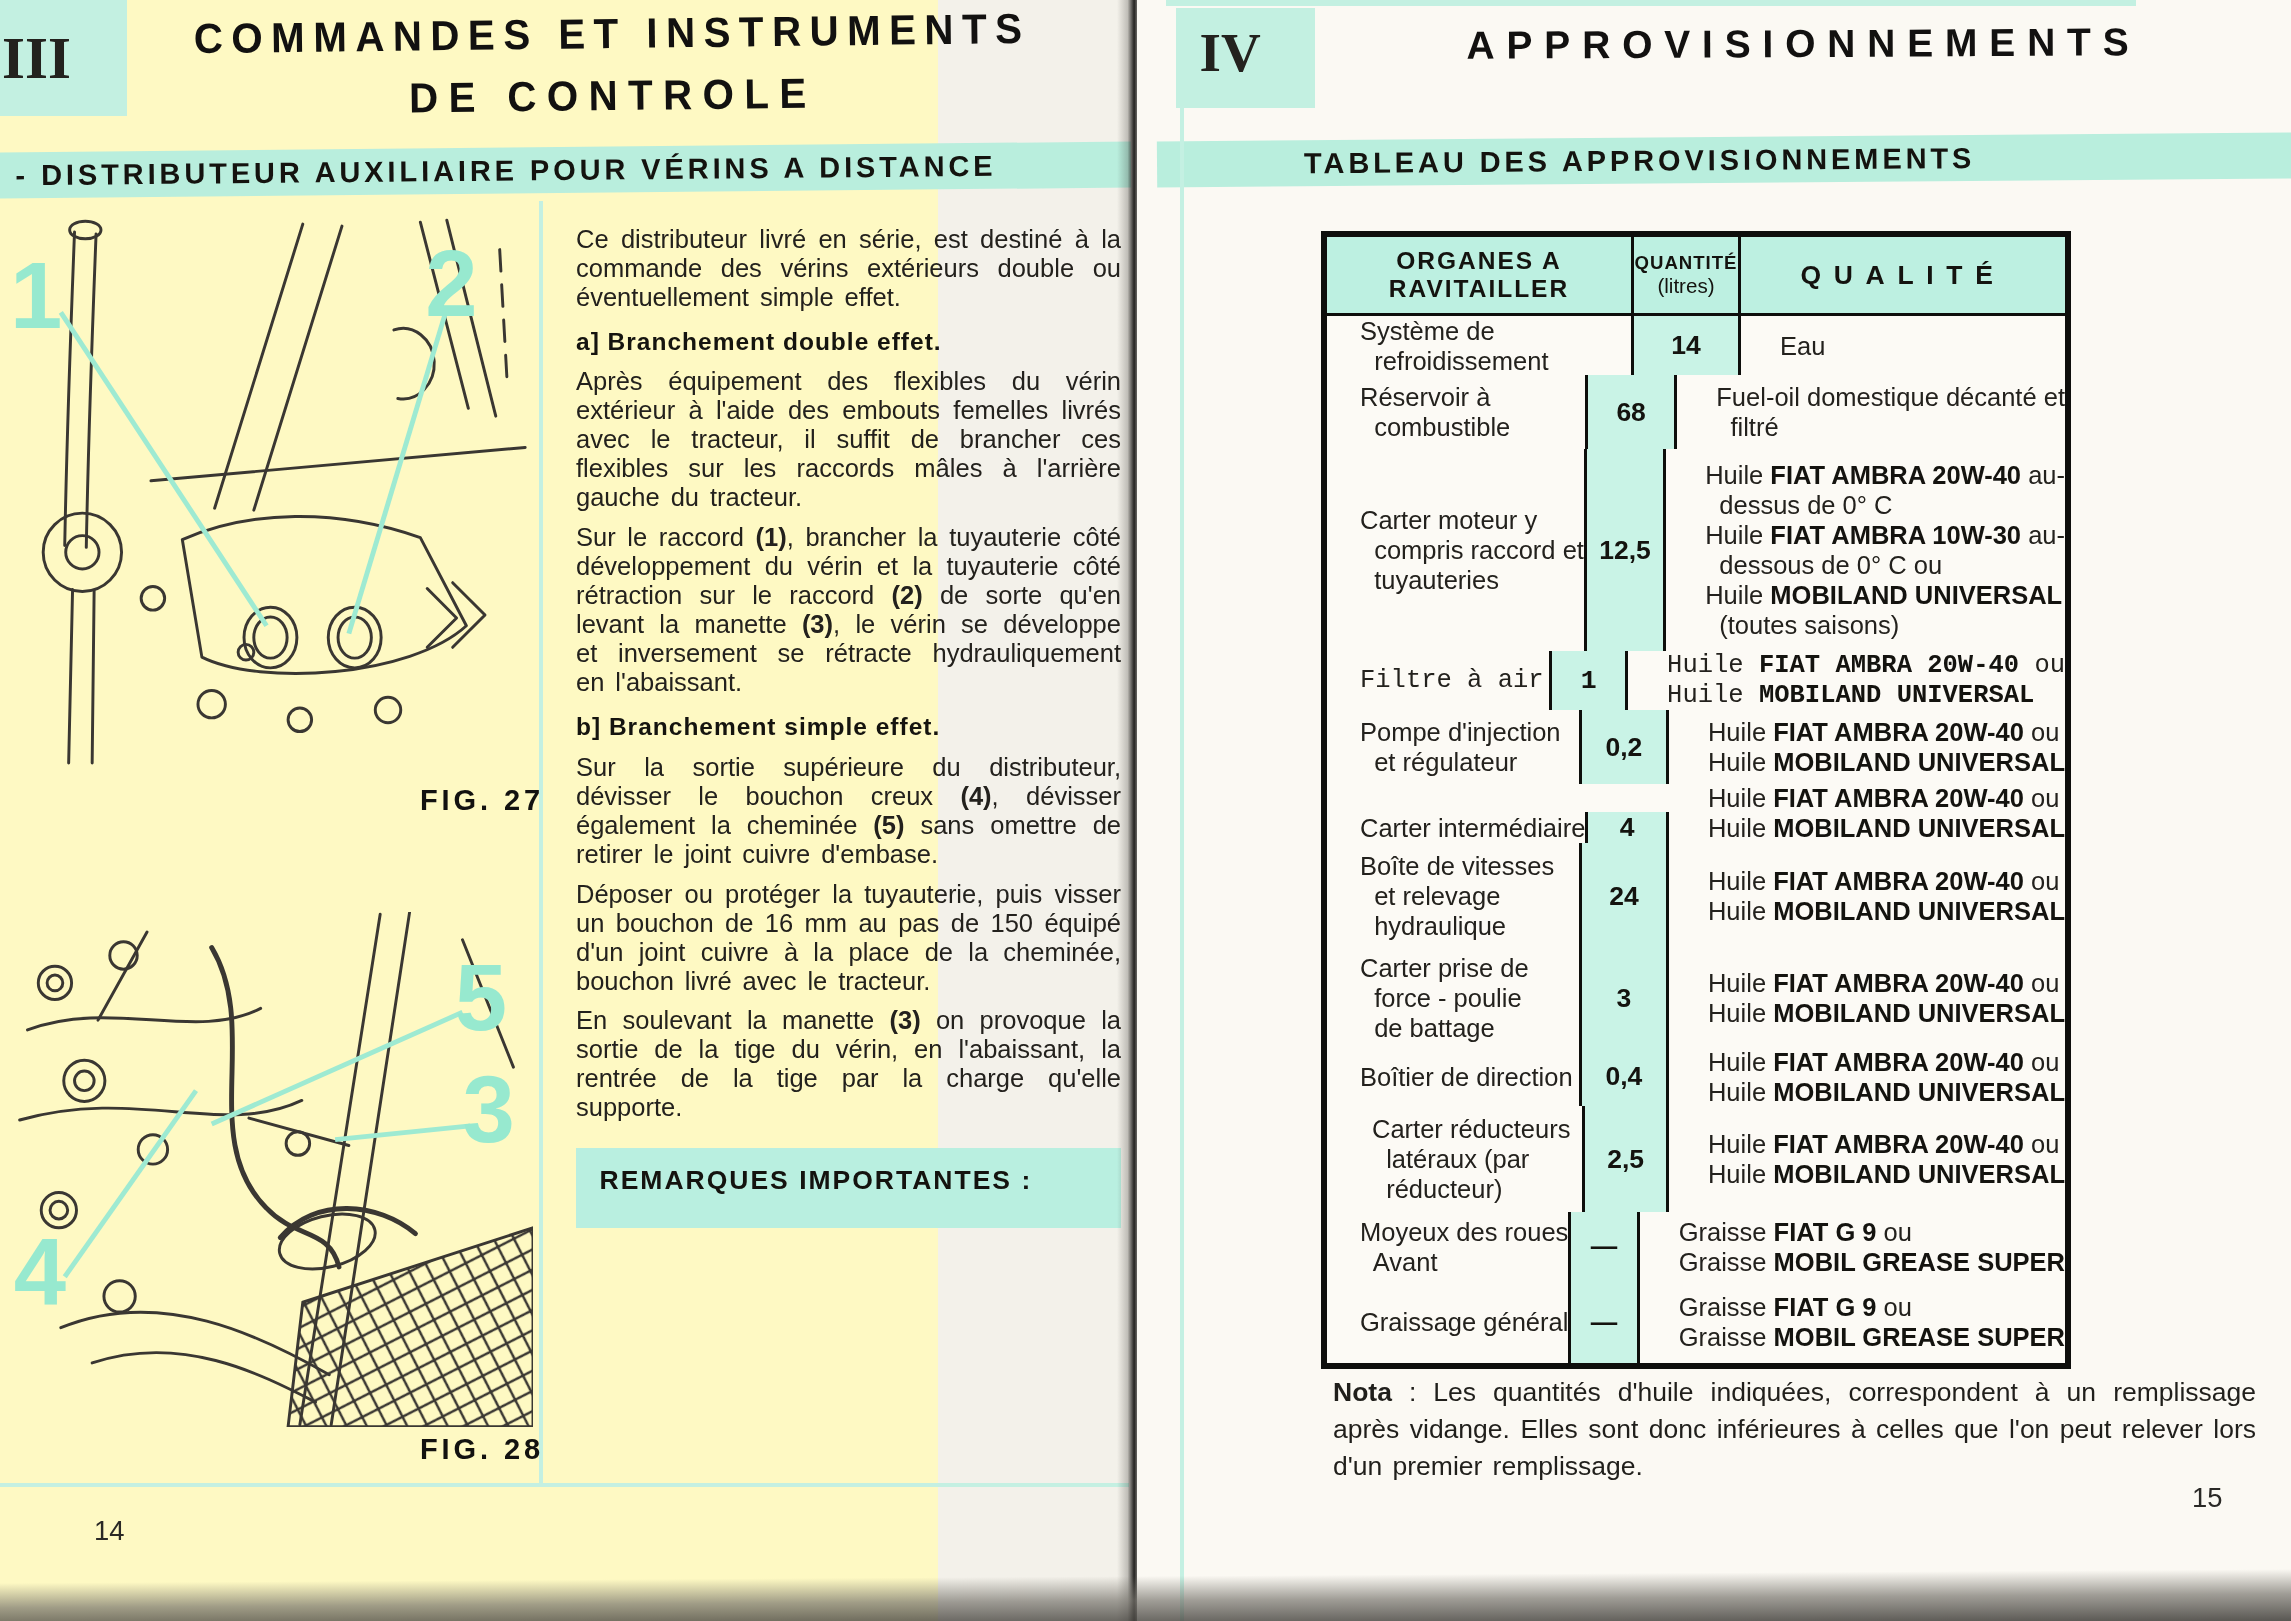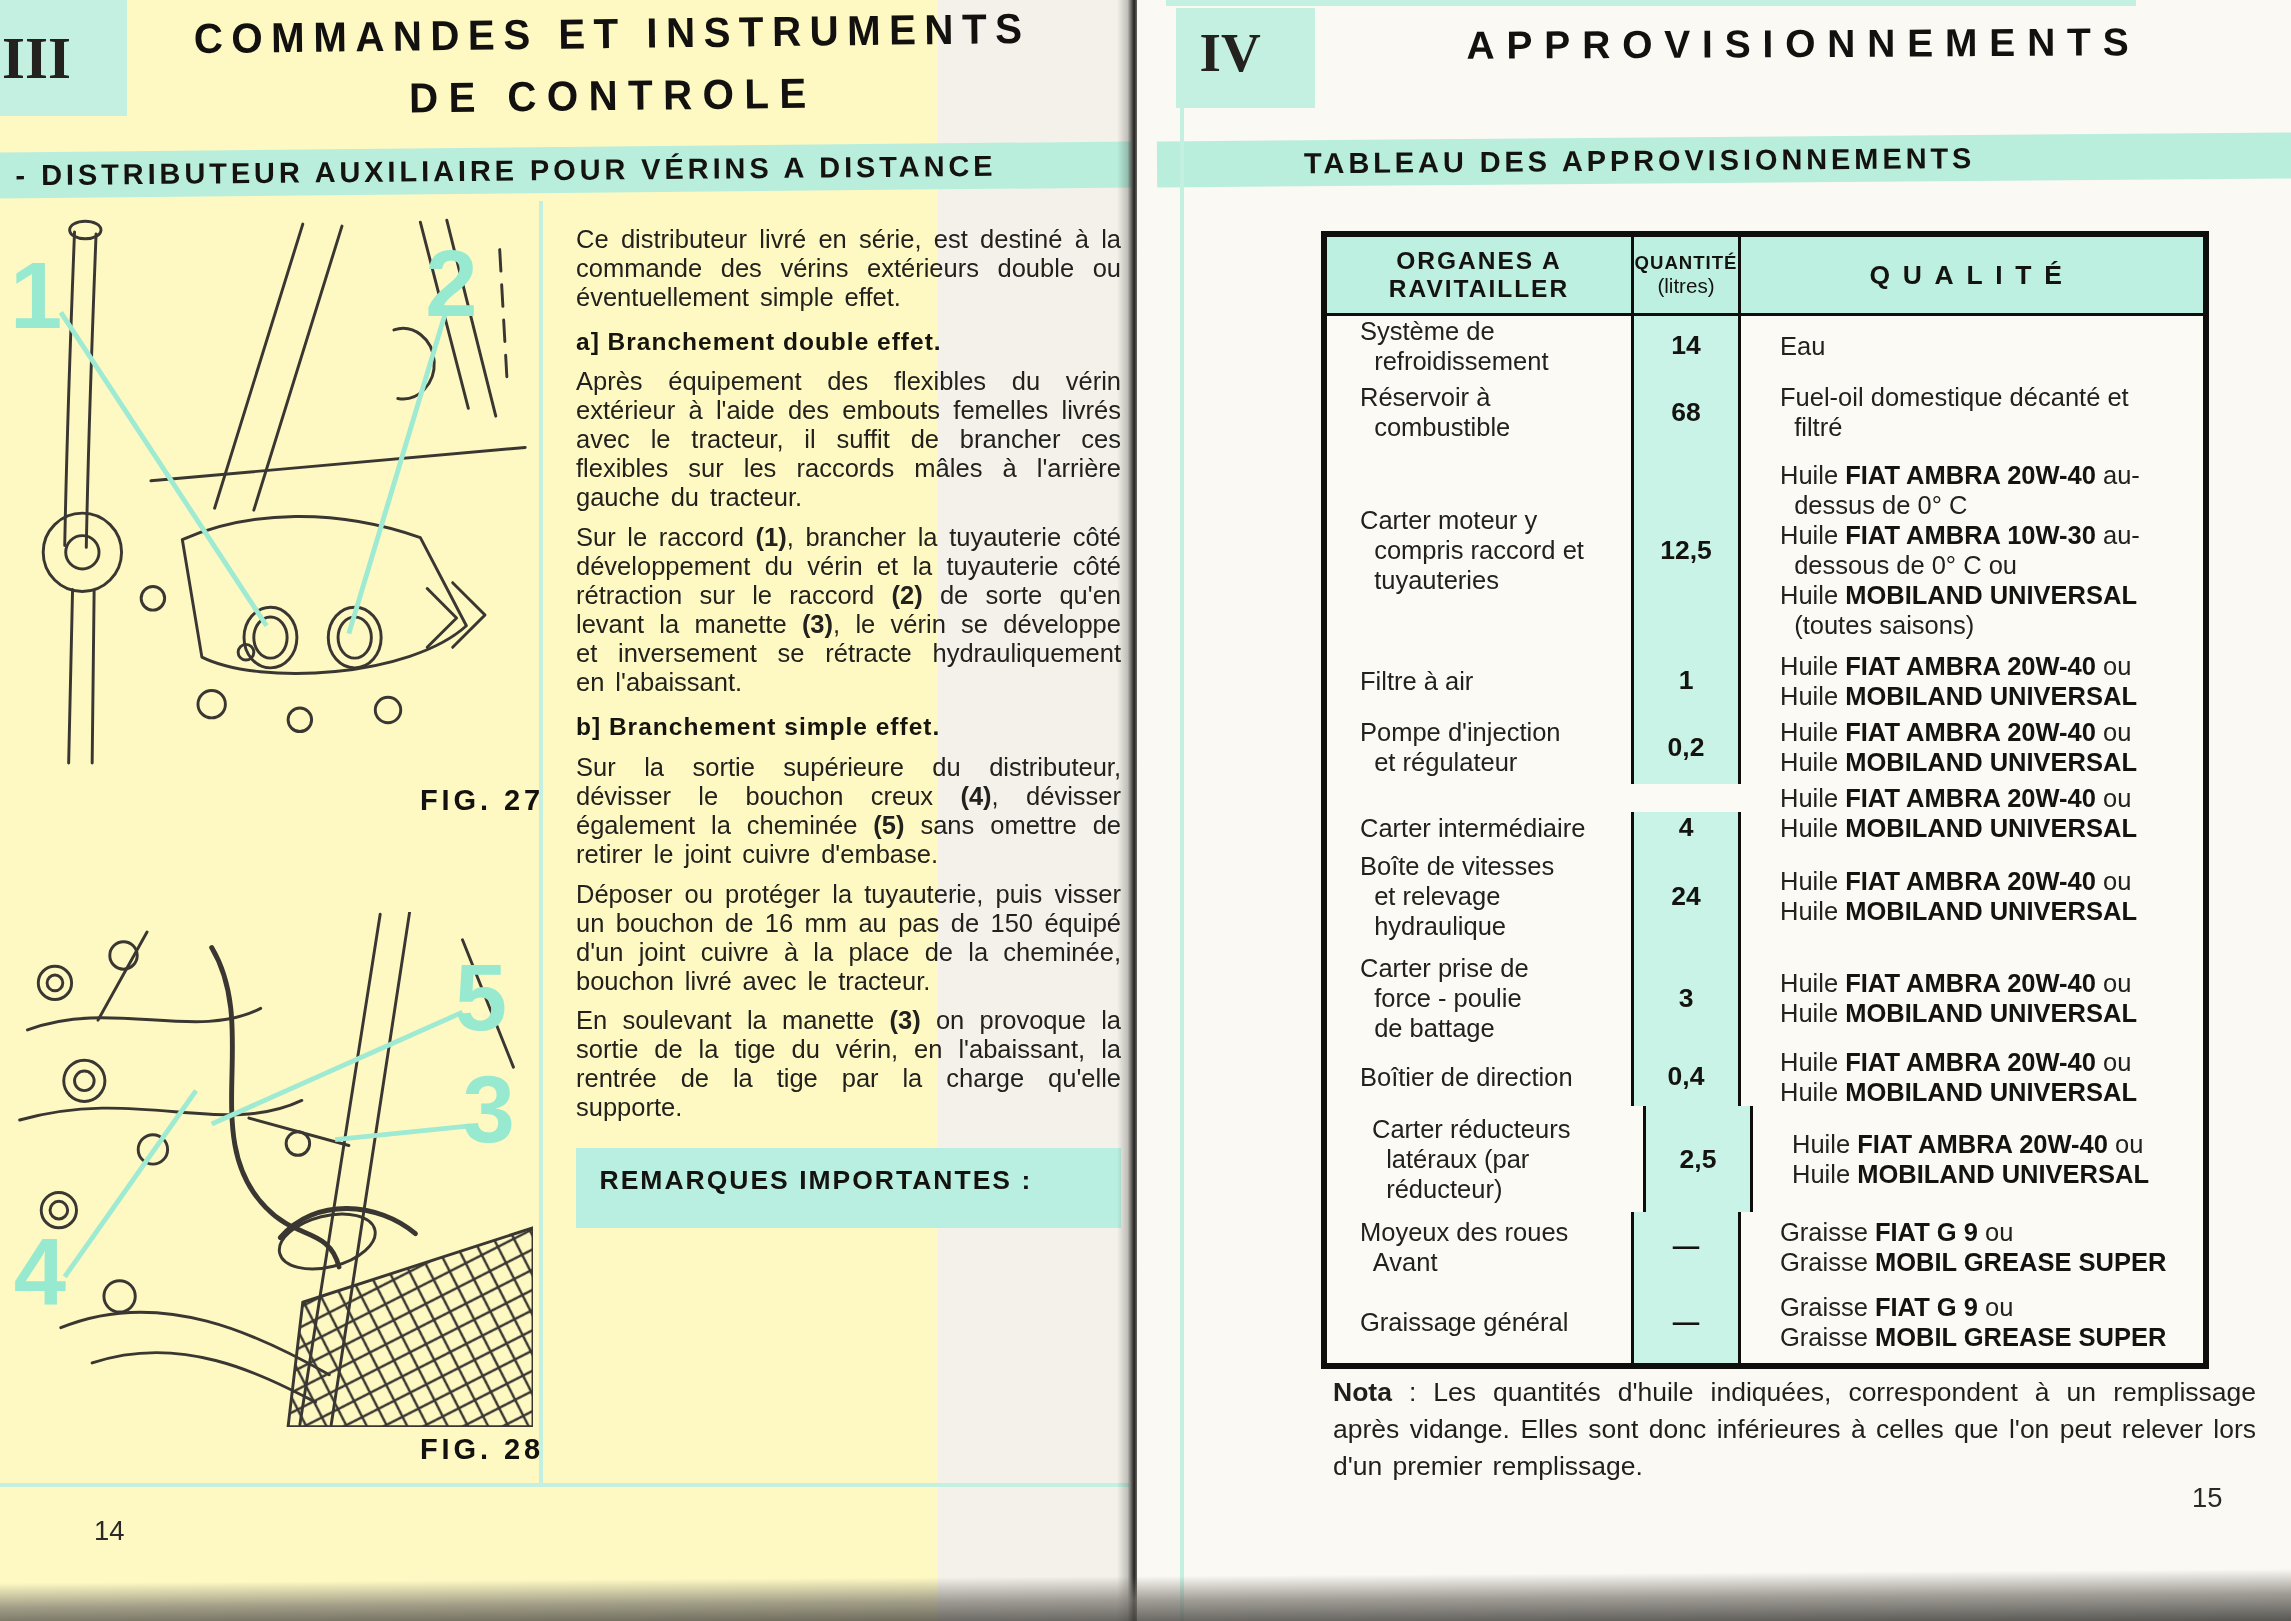--- a/index.html
+++ b/index.html
@@ -56,21 +56,21 @@
 
   
   .top-strip{position:absolute;left:29px;top:0;width:970px;height:5.9px;background:#b9eedd;opacity:.85;}
   .chapter-block.rp{left:39px;top:7.8px;width:139px;height:100px;background:#c3f0e1;}
   .chapter-block.rp .roman{position:absolute;left:23.5px;top:13.7px;font-size:55px;}
   .rp-title{position:absolute;left:294px;top:21.6px;width:745px;text-align:center;font-weight:bold;
             font-size:39px;letter-spacing:11.8px;color:#121110;transform:rotate(-0.3deg);white-space:nowrap;}
   .rp-banner{left:19.6px;top:137px;width:1135px;transform:rotate(-0.45deg);padding-left:147px;box-sizing:border-box;}
   .mint-vline{position:absolute;left:43px;top:106px;width:3.9px;height:1515px;background:#c4f0e2;}
 
-  .supply-table{position:absolute;left:184px;top:231px;width:888px;border:6.9px solid #0e0e0c;
+  .supply-table{position:absolute;left:184px;top:231px;width:750px;border:6.9px solid #0e0e0c;
                 background:#fcfaf5;box-sizing:border-box;}
   .thead{display:flex;height:76px;background:#bdf0e1;border-bottom:3.9px solid #0e0e0c;}
   .hc1{width:304px;display:flex;align-items:center;justify-content:center;text-align:center;
        font-weight:bold;font-size:24.5px;line-height:28px;letter-spacing:2px;white-space:pre-line;color:#14130f;}
   .hc2{width:110px;border-left:3.9px solid #0e0e0c;border-right:3.9px solid #0e0e0c;box-sizing:border-box;
        display:flex;flex-direction:column;align-items:center;justify-content:center;color:#14130f;}
   .hc2 .hq{font-size:18.6px;font-weight:bold;letter-spacing:1px;}
   .hc2 .hl{font-size:20.6px;}
   .hc3{flex:1;display:flex;align-items:center;justify-content:center;font-weight:bold;
        font-size:26.5px;letter-spacing:12.7px;color:#14130f;}
@@ -267,21 +267,21 @@
             <div class="c2">12,5</div>
             <div class="c3">
               <div class="qline">Huile <b>FIAT AMBRA 20W-40</b> au-</div>
               <div class="qline">  dessus de 0° C</div>
               <div class="qline">Huile <b>FIAT AMBRA 10W-30</b> au-</div>
               <div class="qline">  dessous de 0° C ou</div>
               <div class="qline">Huile <b>MOBILAND UNIVERSAL</b></div>
               <div class="qline">  (toutes saisons)</div>
             </div>
           </div>
-          <div class="trow" style="height: 59px;">
+          <div class="trow" style="height: 59px; font-family: Liberation Mono, monospace;">
             <div class="c1">
               <div class="oline">Filtre à air</div>
             </div>
             <div class="c2">1</div>
             <div class="c3">
               <div class="qline">Huile <b>FIAT AMBRA 20W-40</b> ou</div>
               <div class="qline">Huile <b>MOBILAND UNIVERSAL</b></div>
             </div>
           </div>
           <div class="trow" style="height: 74px;">

